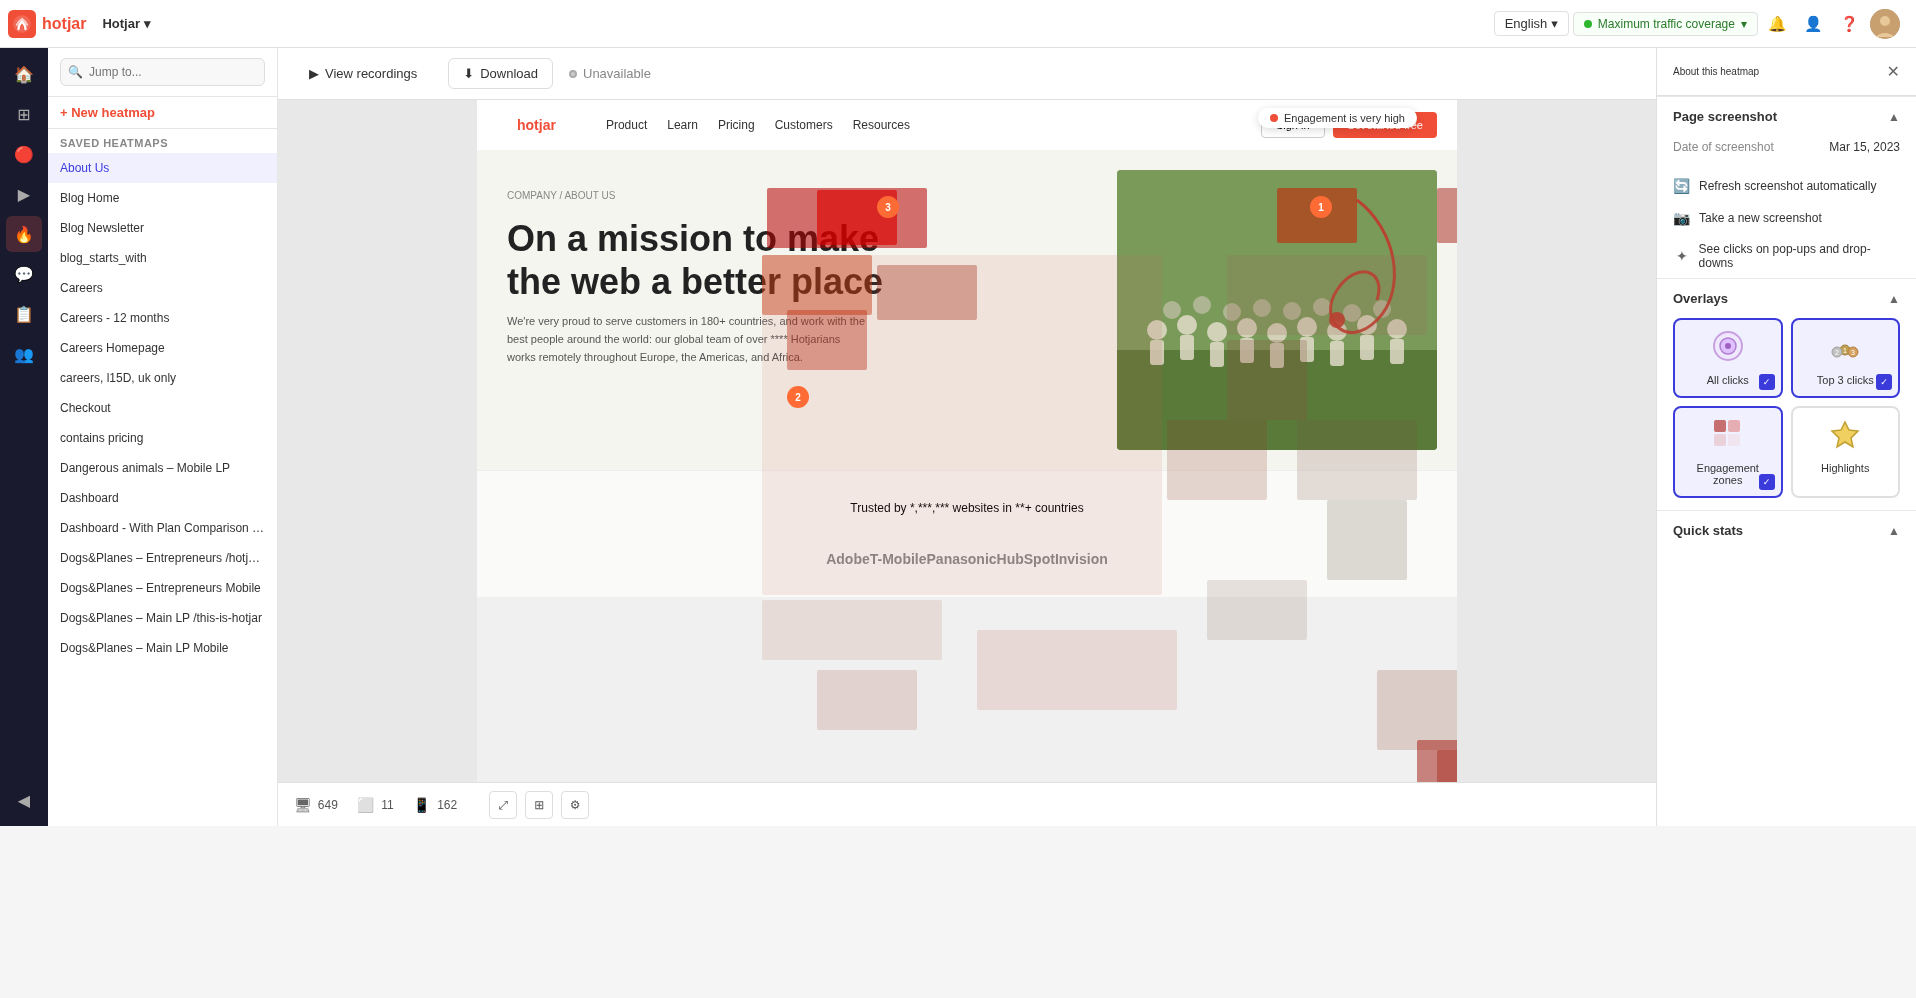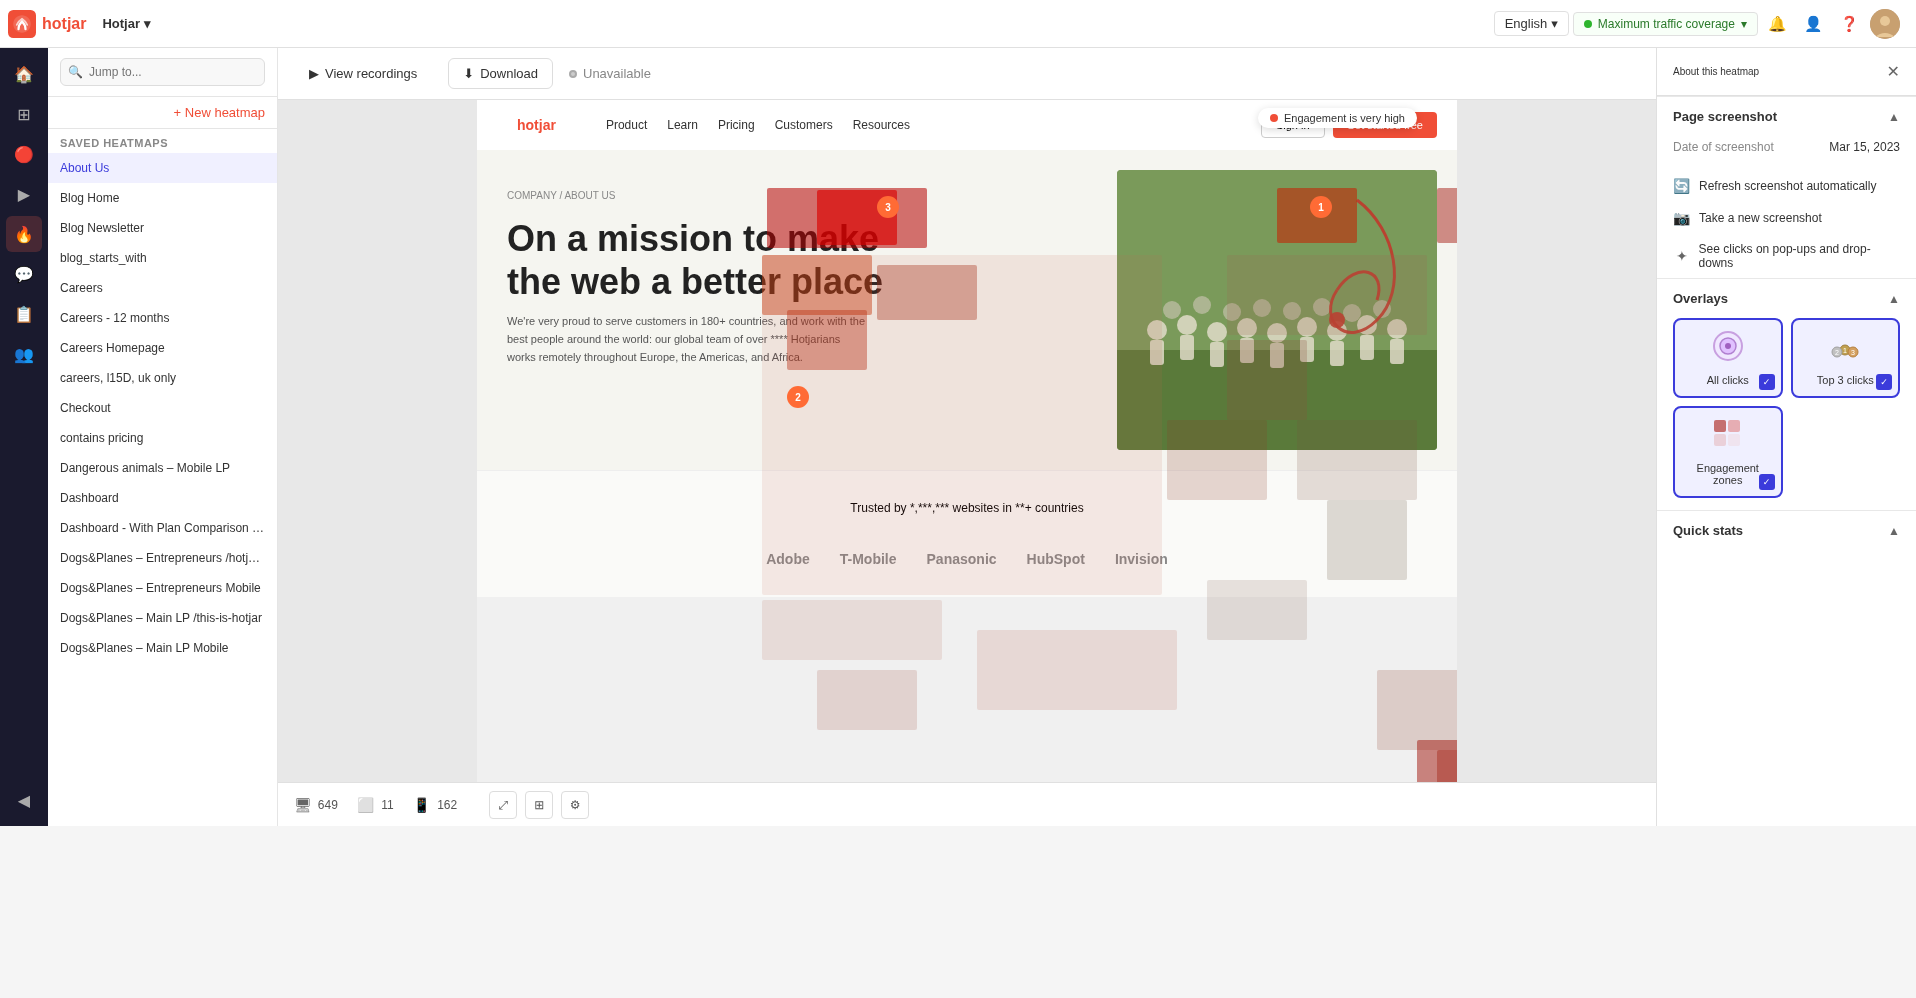--- a/index.html
+++ b/index.html
@@ -9,21 +9,21 @@
     .left-nav { width: 48px; background: #1a1a2e; display: flex; flex-direction: column; align-items: center; padding: 8px 0; gap: 4px; flex-shrink: 0; }
     .nav-icon { width: 36px; height: 36px; display: flex; align-items: center; justify-content: center; border-radius: 6px; cursor: pointer; color: #aaa; font-size: 16px; }
     .nav-icon.heatmap-active { color: #ff6b6b; }
 
     
     .panel { width: 230px; background: #fff; border-right: 1px solid #e5e5e5; display: flex; flex-direction: column; flex-shrink: 0; }
     .panel-search { padding: 10px 12px; border-bottom: 1px solid #e5e5e5; }
     .panel-search input { width: 100%; border: 1px solid #ddd; border-radius: 6px; padding: 6px 10px 6px 28px; font-size: 12px; outline: none; background: #f8f8f8; }
     .search-wrap { position: relative; }
     .search-wrap .s-icon { position: absolute; left: 8px; top: 50%; transform: translateY(-50%); color: #999; font-size: 12px; }
-    .new-heatmap-btn { display: flex; align-items: center; gap: 6px; padding: 8px 12px; cursor: pointer; color: #f04e37; font-weight: 400; font-size: 13px; border-bottom: 1px solid #e5e5e5; justify-content: flex-end; }
+    .new-heatmap-btn { display: flex; align-items: center; gap: 6px; padding: 8px 12px; cursor: pointer; color: #f04e37; font-weight: 700; font-size: 13px; border-bottom: 1px solid #e5e5e5; }
     .saved-label { padding: 8px 12px 4px; font-size: 11px; color: #888; font-weight: 600; text-transform: uppercase; letter-spacing: 0.5px; }
     .heatmap-list { overflow-y: auto; flex: 1; }
     .heatmap-item { padding: 8px 12px; cursor: pointer; font-size: 12px; color: #333; border-radius: 0; white-space: nowrap; overflow: hidden; text-overflow: ellipsis; }
     .heatmap-item.active { background: #f0f0ff; color: #3b3bdb; font-weight: 500; }
 
     
     .main { flex: 1; display: flex; flex-direction: column; overflow: hidden; }
 
     
     .toolbar { height: 52px; background: #fff; border-bottom: 1px solid #e0e0e0; display: flex; align-items: center; padding: 0 16px; gap: 16px; flex-shrink: 0; }
@@ -44,21 +44,21 @@
     .btn-get-started { padding: 6px 14px; border-radius: 4px; font-size: 11px; background: #f04e37; color: #fff; border: none; }
 
     .page-hero { background: #f5f5f0; padding: 40px 30px; position: relative; min-height: 320px; }
     .page-hero .breadcrumb { font-size: 10px; color: #888; margin-bottom: 16px; }
     .page-hero h1 { font-size: 36px; font-weight: 700; color: #222; max-width: 380px; line-height: 1.2; }
     .page-hero .hero-text { font-size: 11px; color: #555; max-width: 360px; line-height: 1.6; margin-top: 16px; }
     .hero-image { position: absolute; right: 20px; top: 20px; width: 320px; height: 280px; background: #8a9a6a; border-radius: 4px; overflow: hidden; display: flex; align-items: center; justify-content: center; }
 
     .trusted-section { padding: 30px; text-align: center; background: #fafaf8; border-top: 1px solid #eee; }
     .trusted-section p { font-size: 12px; color: #000000; margin-bottom: 36px; }
-    .brand-logos { display: flex; gap: 30px; justify-content: center; align-items: center; flex-wrap: wrap; }
+    .brand-logos { display: flex; justify-content: center; align-items: center; flex-wrap: wrap; }
     .brand-logo { font-size: 14px; color: #888; font-weight: 600; }
 
     
     .heat-overlay { position: absolute; top: 0; left: 0; right: 0; bottom: 0; pointer-events: none; }
 
     
     .click-badge { position: absolute; width: 22px; height: 22px; border-radius: 50%; background: #ff6b35; color: #fff; font-size: 10px; font-weight: 700; display: flex; align-items: center; justify-content: center; z-index: 10; }
     .engagement-tooltip { position: absolute; top: 8px; right: 40px; background: #fff; border-radius: 20px; padding: 4px 12px; font-size: 11px; display: flex; align-items: center; gap: 6px; box-shadow: 0 2px 8px rgba(0,0,0,0.15); z-index: 20; }
     .engagement-dot { width: 8px; height: 8px; border-radius: 50%; background: #f04e37; }
 
@@ -415,20 +415,26 @@
             <div class="overlay-card selected">
               <div class="card-icon"><svg width="32" height="32" viewBox="0 0 32 32">
                   <rect x="2" y="2" width="12" height="12" rx="2" fill="#c06060" opacity="0.9"></rect>
                   <rect x="16" y="2" width="12" height="12" rx="2" fill="#e08080" opacity="0.6"></rect>
                   <rect x="2" y="16" width="12" height="12" rx="2" fill="#e0a0a0" opacity="0.4"></rect>
                   <rect x="16" y="16" width="12" height="12" rx="2" fill="#f0c0c0" opacity="0.25"></rect>
                 </svg></div>
               <div class="card-label">Engagement zones</div>
               <div class="overlay-checkbox">✓</div>
             </div>
+            <div class="overlay-card">
+              <div class="card-icon"><svg width="32" height="32" viewBox="0 0 32 32">
+                  <polygon points="16,4 20,12 29,13 22,20 24,29 16,24 8,29 10,20 3,13 12,12" fill="#f0d060" stroke="#c0a030" stroke-width="1.5"></polygon>
+                </svg></div>
+              <div class="card-label">Highlights</div>
+            </div>
           </div>
       </div>
 
       <div class="section-divider">
         <div class="section-header">
           <span>Quick stats</span>
           <span class="chevron">▲</span>
         </div>
       </div>
     </div>

